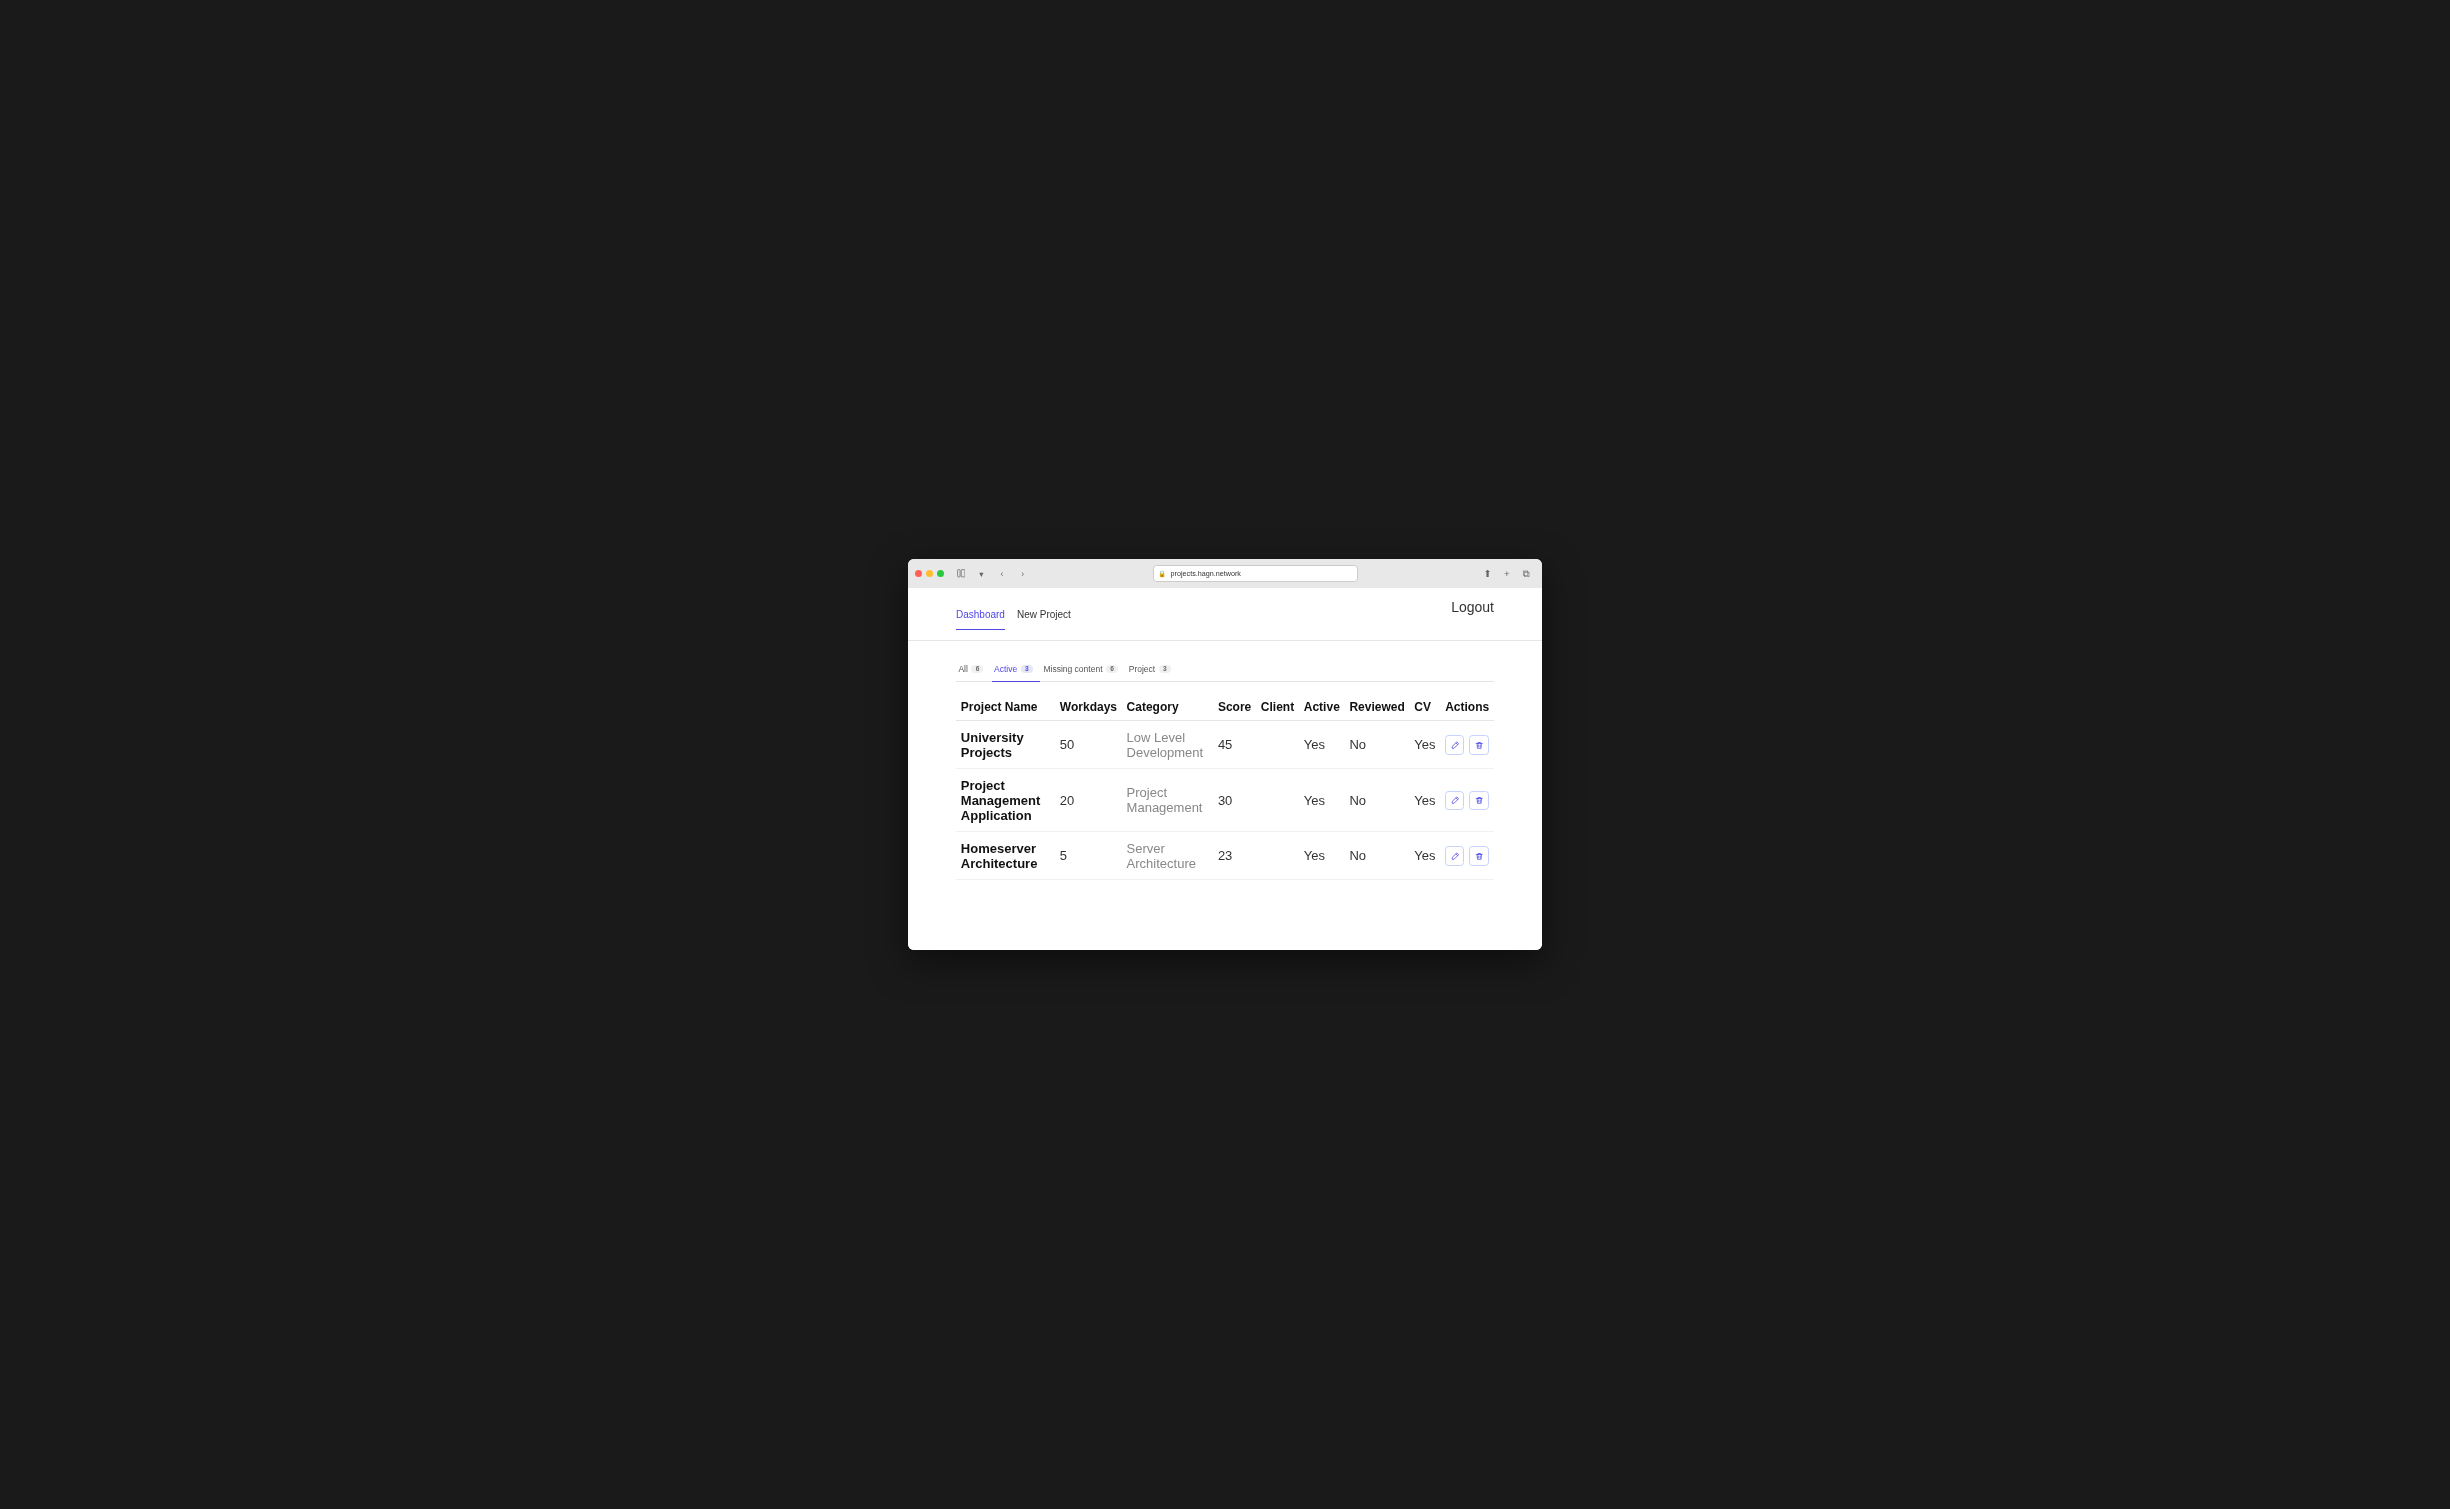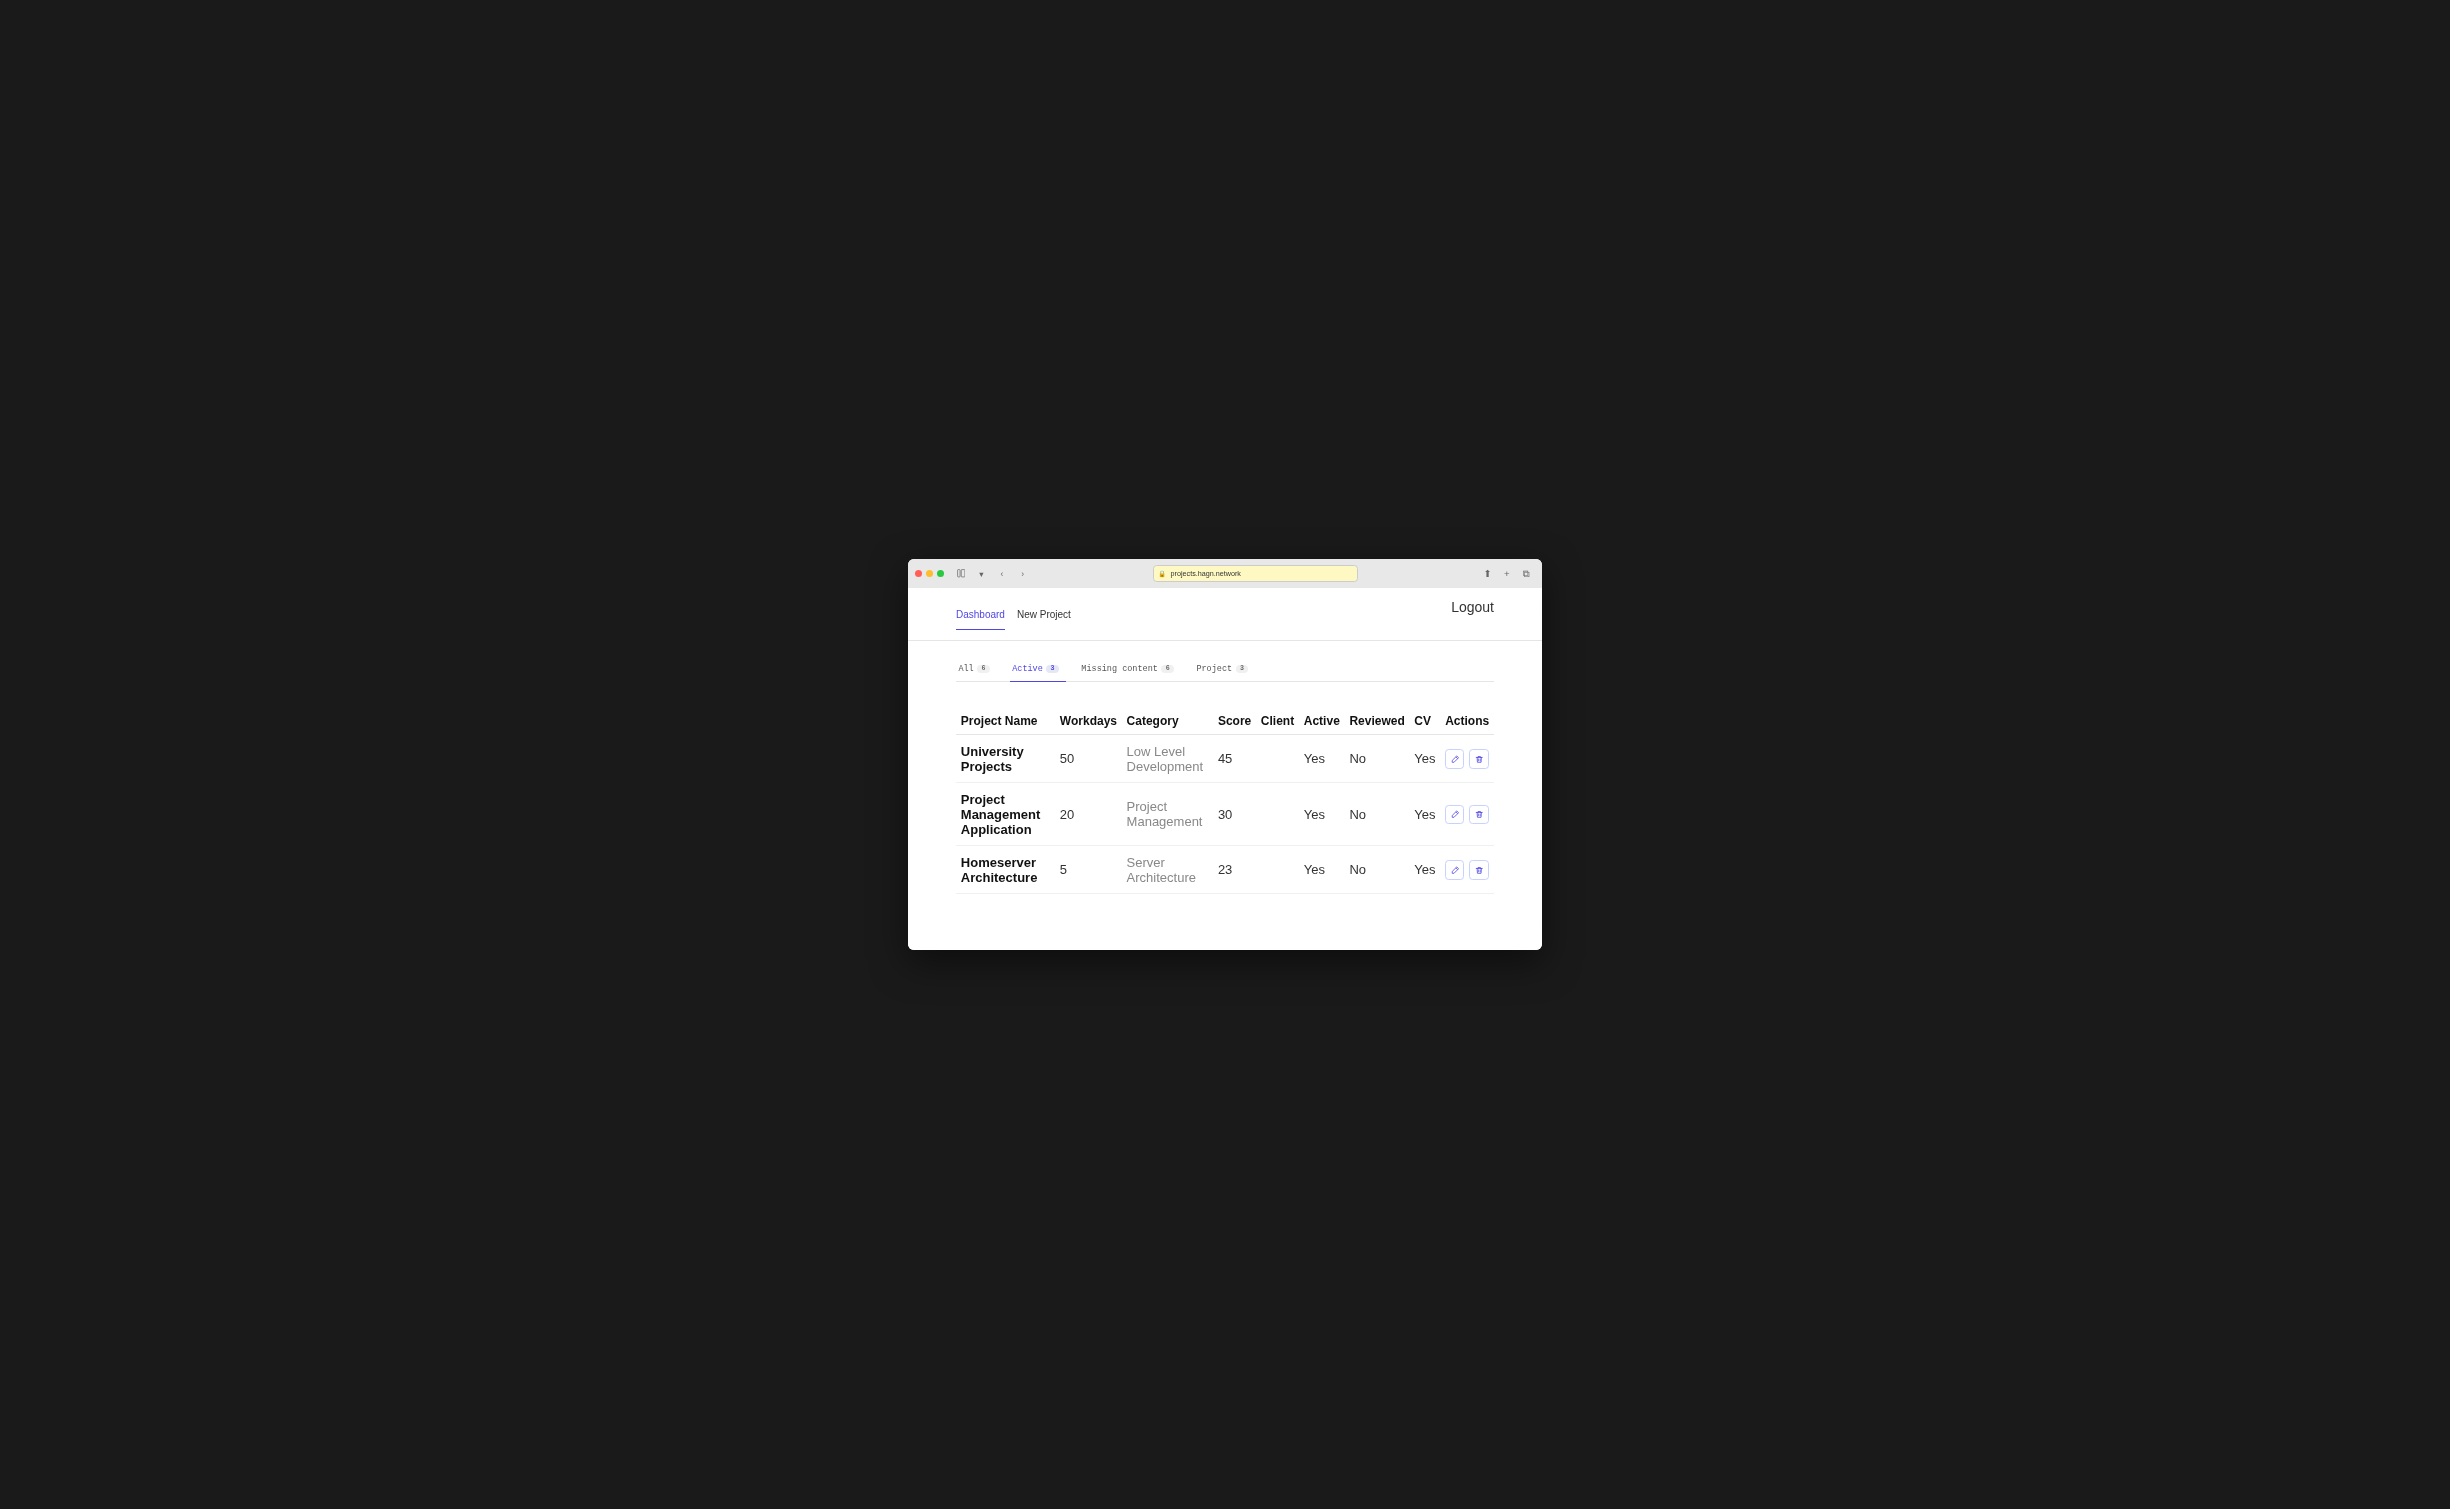--- a/index.html
+++ b/index.html
@@ -65,21 +65,21 @@
       border-radius: 2.4px;
     }
 
     .address-bar-container {
       flex: 1;
       display: flex;
       justify-content: center;
     }
 
     .address-bar {
-      background: #fef9c3;
+      background: #ffffff;
       border: 0.6px solid #ccc;
       border-radius: 3.6px;
       padding: 3px 18px 3px 17px;
       font-size: 7.2px;
       color: #333;
       width: 205px;
       display: flex;
       align-items: flex-end;
       gap: 3.6px;
       position: relative;
@@ -162,24 +162,23 @@
     }
 
     
     .main-content {
       padding: 18px 48px;
     }
 
     
     .tabs {
       display: flex;
-      gap: 13px;
-      margin-bottom: 26px;
+      gap: 1px;
+      margin-bottom: 12px;
       border-bottom: 0.6px solid #e5e5e5;
-      font-family: Liberation Mono, monospace;
     }
 
     .tab {
       display: flex;
       align-items: center;
       gap: 3.6px;
       padding: 4.8px 7.2px 7.2px 2.4px;
       cursor: pointer;
       font-size: 8.5px;
       color: #555;

